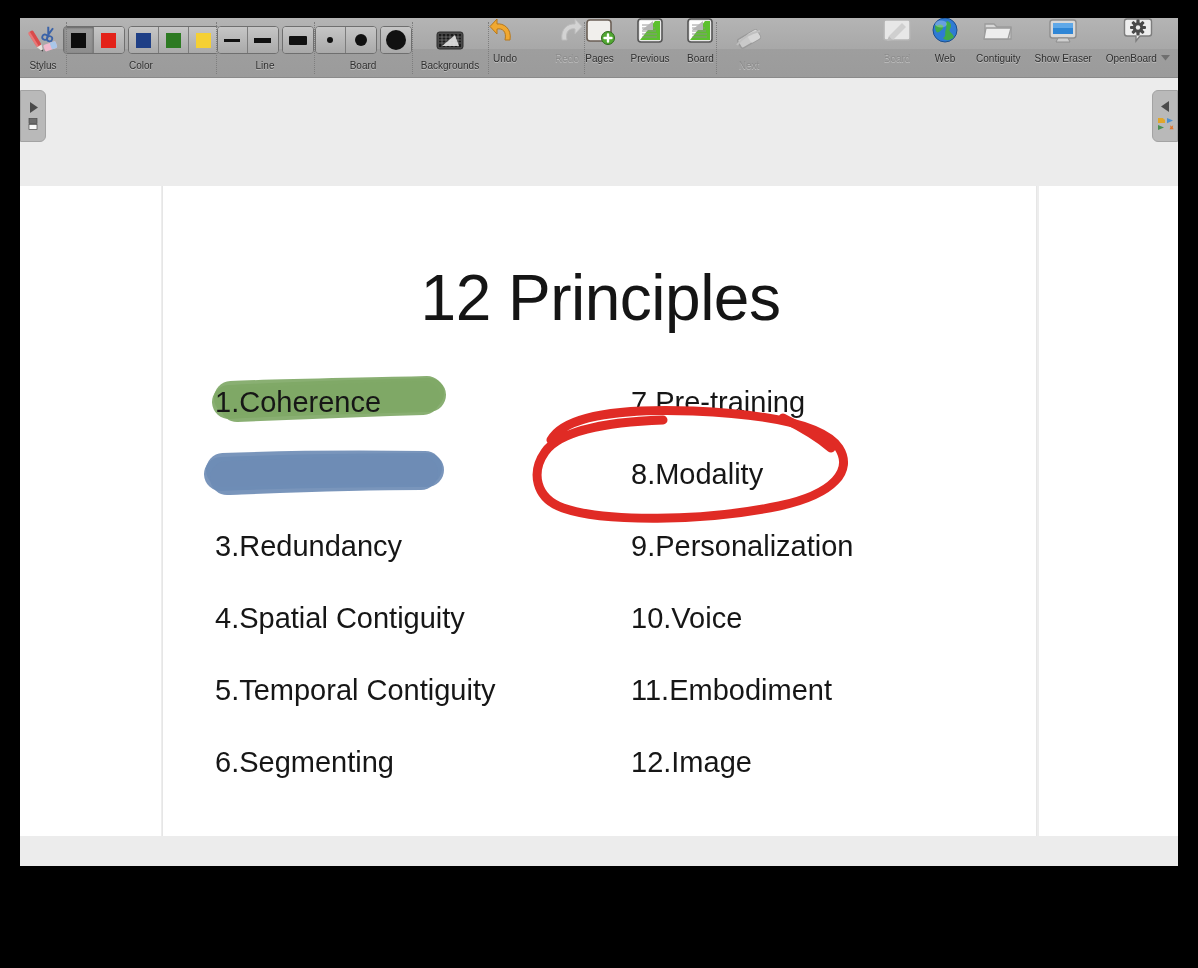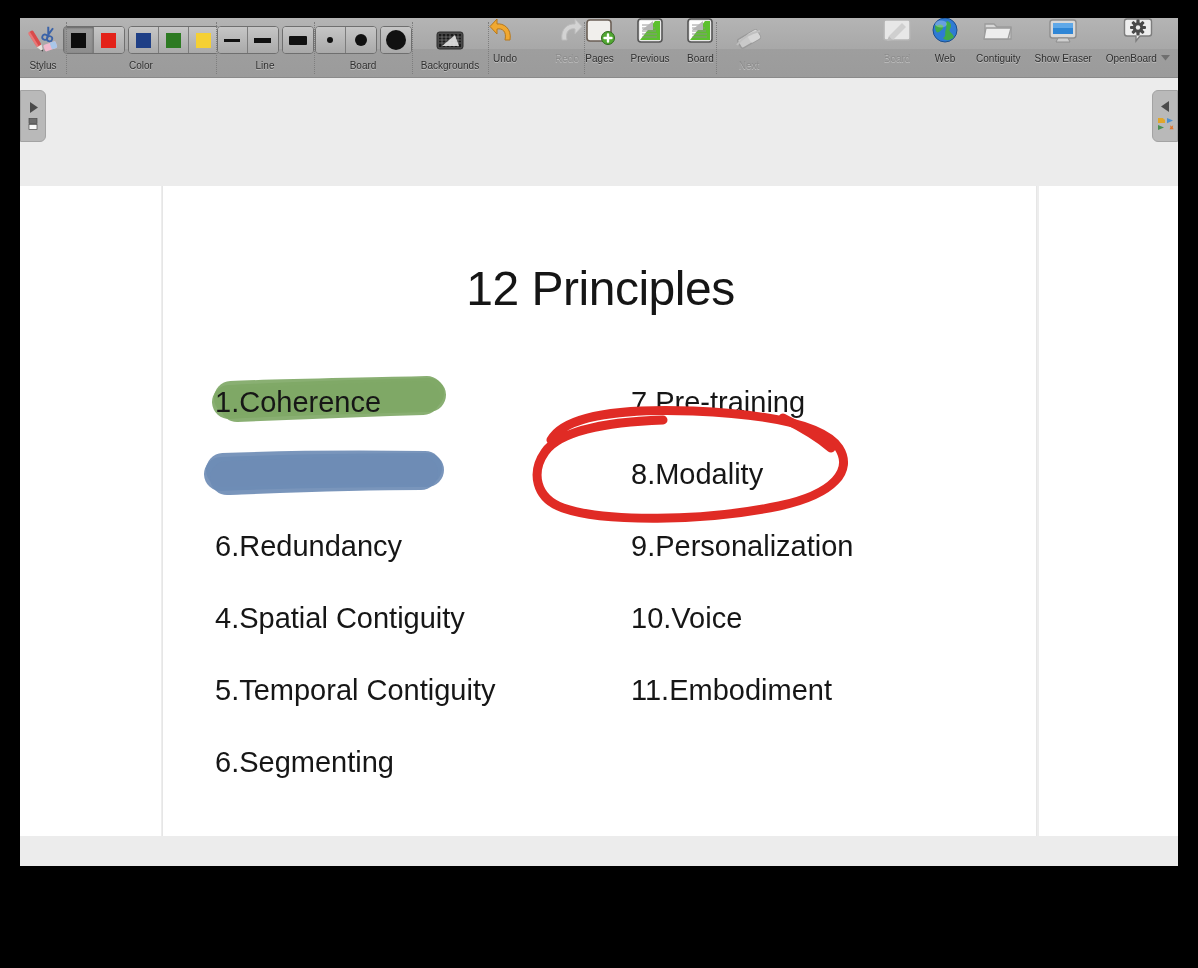--- a/index.html
+++ b/index.html
@@ -94,21 +94,21 @@
     background: #fff;
     border-left: 1px solid #e6e6e6;
     border-right: 1px solid #e6e6e6;
   }
   .page-gap-l { position:absolute; left:141px; top:168px; width:2px; height:650px; background:#ededed;}
   .page-gap-r { position:absolute; left:1016px; top:168px; width:3px; height:650px; background:#ededed;}
 
   .slide-title {
     position: absolute; left: 0; top: 75px; width: 875px;
     text-align: center;
-    font-size: 48px; font-weight: 400; color: #151515;
+    font-size: 64px; font-weight: 400; color: #151515;
     letter-spacing: -0.5px;
   }
 
   .col { position: absolute; }
   .col-left  { left: 52px;  top: 196px; width: 400px; }
   .col-right { left: 468px; top: 196px; width: 400px; }
   .principle {
     font-size: 29px; color: #161616; height: 72px;
     line-height: 40px; white-space: nowrap; position: relative;
   }
@@ -465,21 +465,21 @@
         <svg class="hl" style="left:-14px; top:-12px;" width="250" height="62" viewBox="0 0 250 62">
           <g stroke="#6e8cb5" stroke-opacity="0.92" stroke-width="34" stroke-linecap="round" fill="none">
             <path d="M20 32 C70 30, 140 28, 226 28"></path>
             <path d="M22 28 C72 26, 142 25, 224 26"></path>
             <path d="M26 36 C78 34, 148 31, 220 31"></path>
           </g>
         </svg>
       </div>
 
       <div class="principle">
-        <span>6.Redundancy</span>
+        <span>3.Redundancy</span>
       </div>
       <div class="principle">
         <span>4.Spatial Contiguity</span>
       </div>
       <div class="principle">
         <span>5.Temporal Contiguity</span>
       </div>
       <div class="principle">
         <span>6.Segmenting</span>
       </div>
@@ -493,20 +493,23 @@
         <span>8.Modality</span>
       </div>
       <div class="principle">
         <span>9.Personalization</span>
       </div>
       <div class="principle">
         <span>10.Voice</span>
       </div>
       <div class="principle">
         <span>11.Embodiment</span>
+      </div>
+      <div class="principle">
+        <span>12.Image</span>
       </div>
     </div>
 
     <svg class="annot" viewBox="0 0 875 650">
       <g fill="none" stroke="#e02b25" stroke-width="9" stroke-linecap="round" stroke-linejoin="round">
         <path d="M388 254 C400 232, 450 222, 530 225 C600 228, 660 238, 676 262
                  C690 284, 672 308, 616 320 C540 336, 440 336, 400 322
                  C372 312, 368 286, 382 266 C396 246, 440 236, 500 234"></path>
         <path d="M620 232 C636 240, 654 250, 668 262"></path>
       </g>

